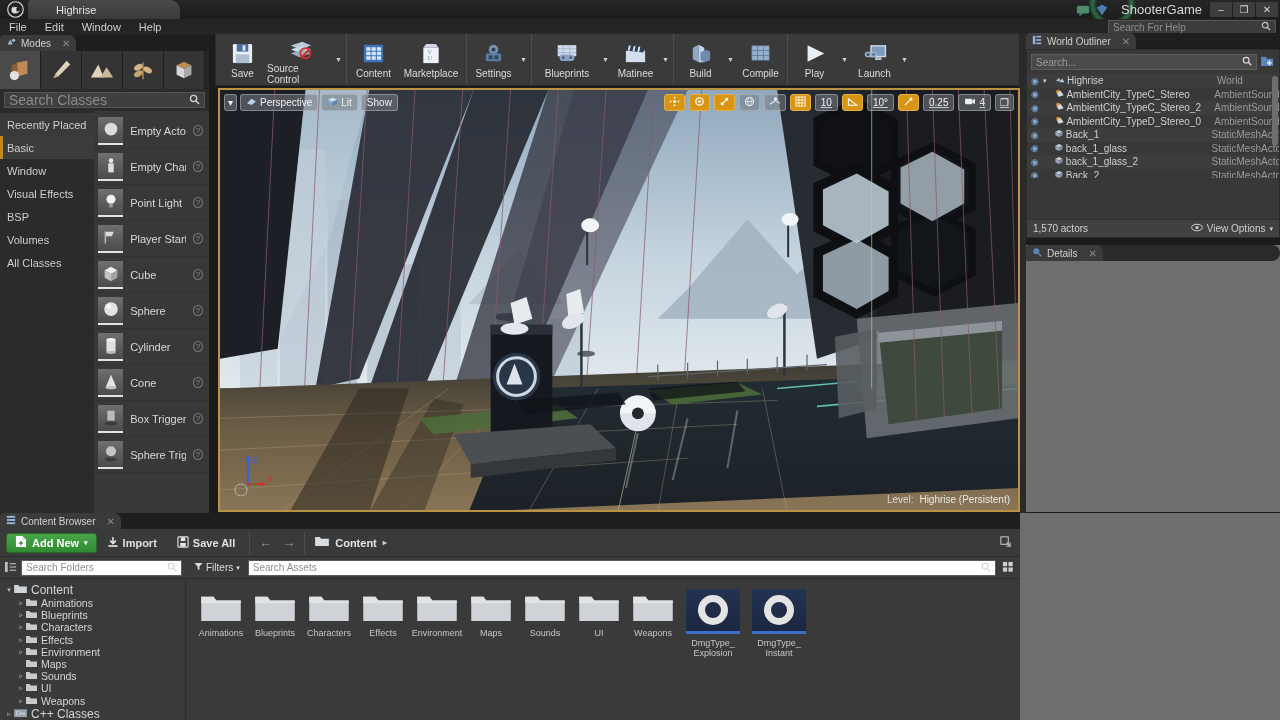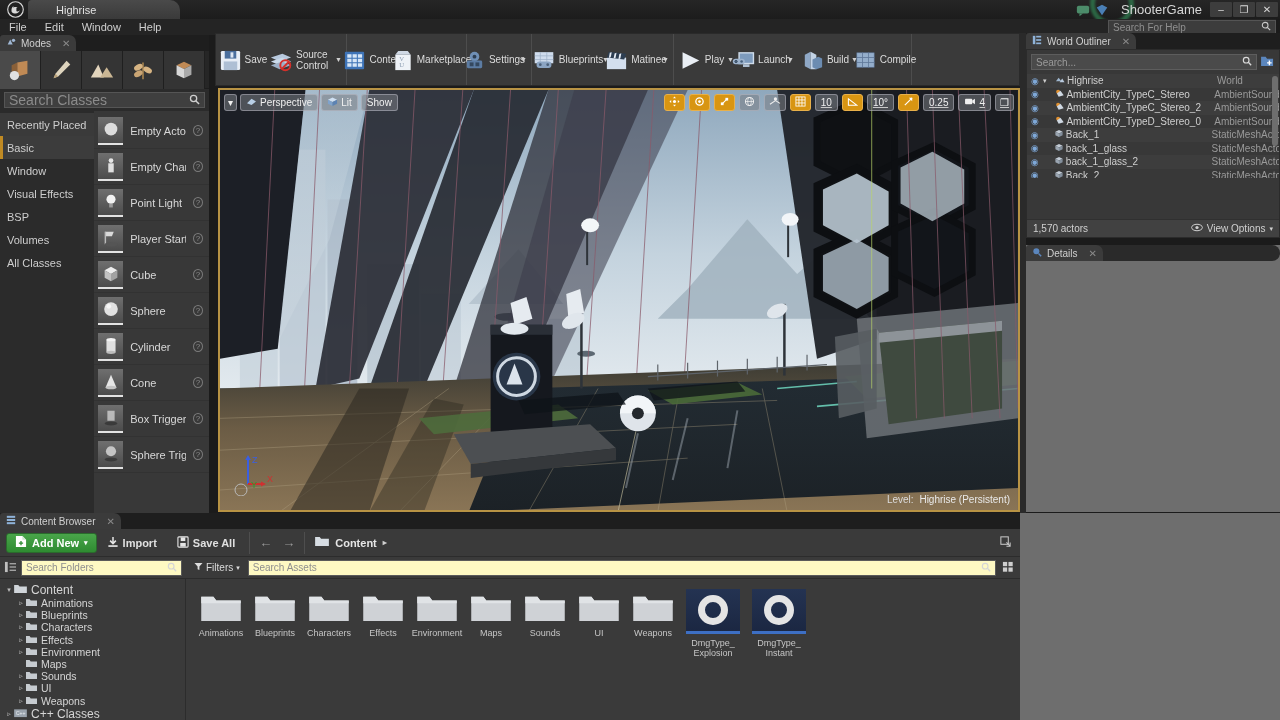--- a/index.html
+++ b/index.html
@@ -115,21 +115,21 @@
   .place-help { margin-left:auto; margin-right:6px; width:11px;height:11px;border-radius:50%;
     border:1px solid #7a7a7a; color:#8d8d8d; font-size:8px; display:flex;align-items:center;justify-content:center;}
 
   
   .maintoolbar {
     position: absolute; left: 215px; top: 33px; width: 805px; height: 53px;
     background: #3a3a3a; border: 1px solid #2a2a2a; display:flex; align-items:stretch;
   }
   .tb-group { display:flex; align-items:stretch; border-right:1px solid #4d4d4d; padding: 0 2px;}
   .tb-btn {
-    width: 49px; display:flex; flex-direction:row; align-items:center; justify-content:center;
+    width: 49px; display:flex; flex-direction:column; align-items:center; justify-content:center;
     gap:2px; color:#dcdcdc; font-size:10px;
   }
   .tb-btn.wide { width: 66px; }
   .tb-icon { height:26px; display:flex; align-items:flex-end; justify-content:center;}
   .tb-caret {
     width: 11px; display:flex; align-items:center; justify-content:center;
     color:#d0d0d0; font-size:7px;
   }
 
   
@@ -219,21 +219,21 @@
   .cb-btn { display:flex; align-items:center; gap:4px; padding:0 10px; color:#e0e0e0; font-size:11px; font-weight:bold;}
   .cb-sep { width:1px; height:22px; background:#4e4e4e; margin:0 4px;}
   .cb-path { display:flex; align-items:center; gap:6px; padding-left:6px; color:#e6e6e6; font-size:11px; font-weight:bold;}
   .cb-lock { margin-left:auto; margin-right:8px; color:#c9c9c9; }
   .cb-filters {
     height:22px; display:flex; align-items:center; gap:0; background:#3a3a3a;
     border-bottom:1px solid #2c2c2c;
   }
   .cb-left { width:186px; display:flex; align-items:center; gap:4px; padding:0 4px;}
   .cb-searchbox {
-    flex:1; height:16px; background:#fef9c3; border:1px solid #5a5a5a;
+    flex:1; height:16px; background:#ffffff; border:1px solid #5a5a5a;
     display:flex; align-items:center; padding:0 4px; color:#8f8f8f; font-size:10px;
   }
   .cb-searchbox .mag{ margin-left:auto; color:#d0d0d0; }
   .cb-filterbtn { display:flex; align-items:center; gap:3px; padding:0 8px; color:#dcdcdc; font-size:10px;}
   .cb-body { display:flex; height:157px; }
   .cb-tree { width:186px; background:#3a3a3a; padding-top:4px; overflow:hidden; border-right:1px solid #2c2c2c;}
   .tree-row { height:12.2px; display:flex; align-items:center; font-size:10.5px; color:#d5d5d5; }
   .tw { width:10px; text-align:center; font-size:7px; color:#b9b9b9;}
   .tf { margin-right:4px; }
   .cb-assets { flex:1; background:#3a3a3a; position:relative; padding:10px 0 0 14px; }
@@ -598,47 +598,20 @@
                 <path d="M11 5.6 L13 4.9 L12 10.3 L10 11 Z"></path>
                 <path d="M16 6.2 L18 5.5 L17 10.9 L15 11.6 Z"></path>
               </g>
             </svg>
         </span>
         <span>Matinee</span>
       </div>
       <div class="tb-caret">▼</div>
     </div>
 
-    <div class="tb-group" style="border-right:none;">
-      <div class="tb-btn">
-        <span class="tb-icon">
-          <svg width="26" height="25" viewBox="0 0 28 26">
-              <path d="M6 4 L24 13 L6 22 Z" fill="#e9eef4"></path>
-            </svg>
-        </span>
-        <span>Play</span>
-      </div>
-      <div class="tb-caret">▼</div>
-      <div class="tb-btn">
-        <span class="tb-icon">
-          <svg width="26" height="25" viewBox="0 0 28 26">
-              <rect x="9" y="4" width="17" height="13" fill="#cfdcea"></rect>
-              <rect x="10.5" y="5.5" width="14" height="10" fill="#7d9bbd"></rect>
-              <rect x="14" y="17" width="7" height="3" fill="#aebfd2"></rect>
-              <rect x="3" y="11" width="13" height="6" rx="3" fill="#9db3cd"></rect>
-              <circle cx="6.5" cy="14" r="1.4" fill="#4b6party"></circle>
-              <circle cx="6.5" cy="14" r="1.4" fill="#46607d"></circle>
-              <circle cx="12.5" cy="14" r="1.4" fill="#46607d"></circle>
-            </svg>
-        </span>
-        <span>Launch</span>
-      </div>
-      <div class="tb-caret">▼</div>
-    </div>
-
     <div class="tb-group">
       <div class="tb-btn">
         <span class="tb-icon">
           <svg width="25" height="25" viewBox="0 0 26 26">
               <path d="M5 7 L11 4 L11 22 L5 19 Z" fill="#8fa8c6"></path>
               <path d="M11 4 L17 7 L17 22 L11 22 Z" fill="#c3d3e6"></path>
               <path d="M13 12 L19 9 L23 11 L23 20 L17 22 L13 20 Z" fill="#6c8cb1"></path>
             </svg>
         </span>
         <span>Build</span>
@@ -655,20 +628,47 @@
                 <rect x="10" y="10" width="6" height="5"></rect>
                 <rect x="16" y="10" width="6" height="5"></rect>
                 <rect x="4" y="15" width="6" height="5"></rect>
                 <rect x="10" y="15" width="6" height="5"></rect>
                 <rect x="16" y="15" width="6" height="5"></rect>
               </g>
             </svg>
         </span>
         <span>Compile</span>
       </div>
+    </div>
+
+    <div class="tb-group" style="border-right:none;">
+      <div class="tb-btn">
+        <span class="tb-icon">
+          <svg width="26" height="25" viewBox="0 0 28 26">
+              <path d="M6 4 L24 13 L6 22 Z" fill="#e9eef4"></path>
+            </svg>
+        </span>
+        <span>Play</span>
+      </div>
+      <div class="tb-caret">▼</div>
+      <div class="tb-btn">
+        <span class="tb-icon">
+          <svg width="26" height="25" viewBox="0 0 28 26">
+              <rect x="9" y="4" width="17" height="13" fill="#cfdcea"></rect>
+              <rect x="10.5" y="5.5" width="14" height="10" fill="#7d9bbd"></rect>
+              <rect x="14" y="17" width="7" height="3" fill="#aebfd2"></rect>
+              <rect x="3" y="11" width="13" height="6" rx="3" fill="#9db3cd"></rect>
+              <circle cx="6.5" cy="14" r="1.4" fill="#4b6party"></circle>
+              <circle cx="6.5" cy="14" r="1.4" fill="#46607d"></circle>
+              <circle cx="12.5" cy="14" r="1.4" fill="#46607d"></circle>
+            </svg>
+        </span>
+        <span>Launch</span>
+      </div>
+      <div class="tb-caret">▼</div>
     </div>
   </div>
 
   <div class="viewport">
 
     <svg class="vp-scene" viewBox="0 0 802 424" preserveAspectRatio="none">
       <defs>
         <linearGradient id="sky" x1="0" y1="0" x2="0" y2="1">
           <stop offset="0%" stop-color="#8fa8bd"></stop>
             <stop offset="55%" stop-color="#c4d3de"></stop>

